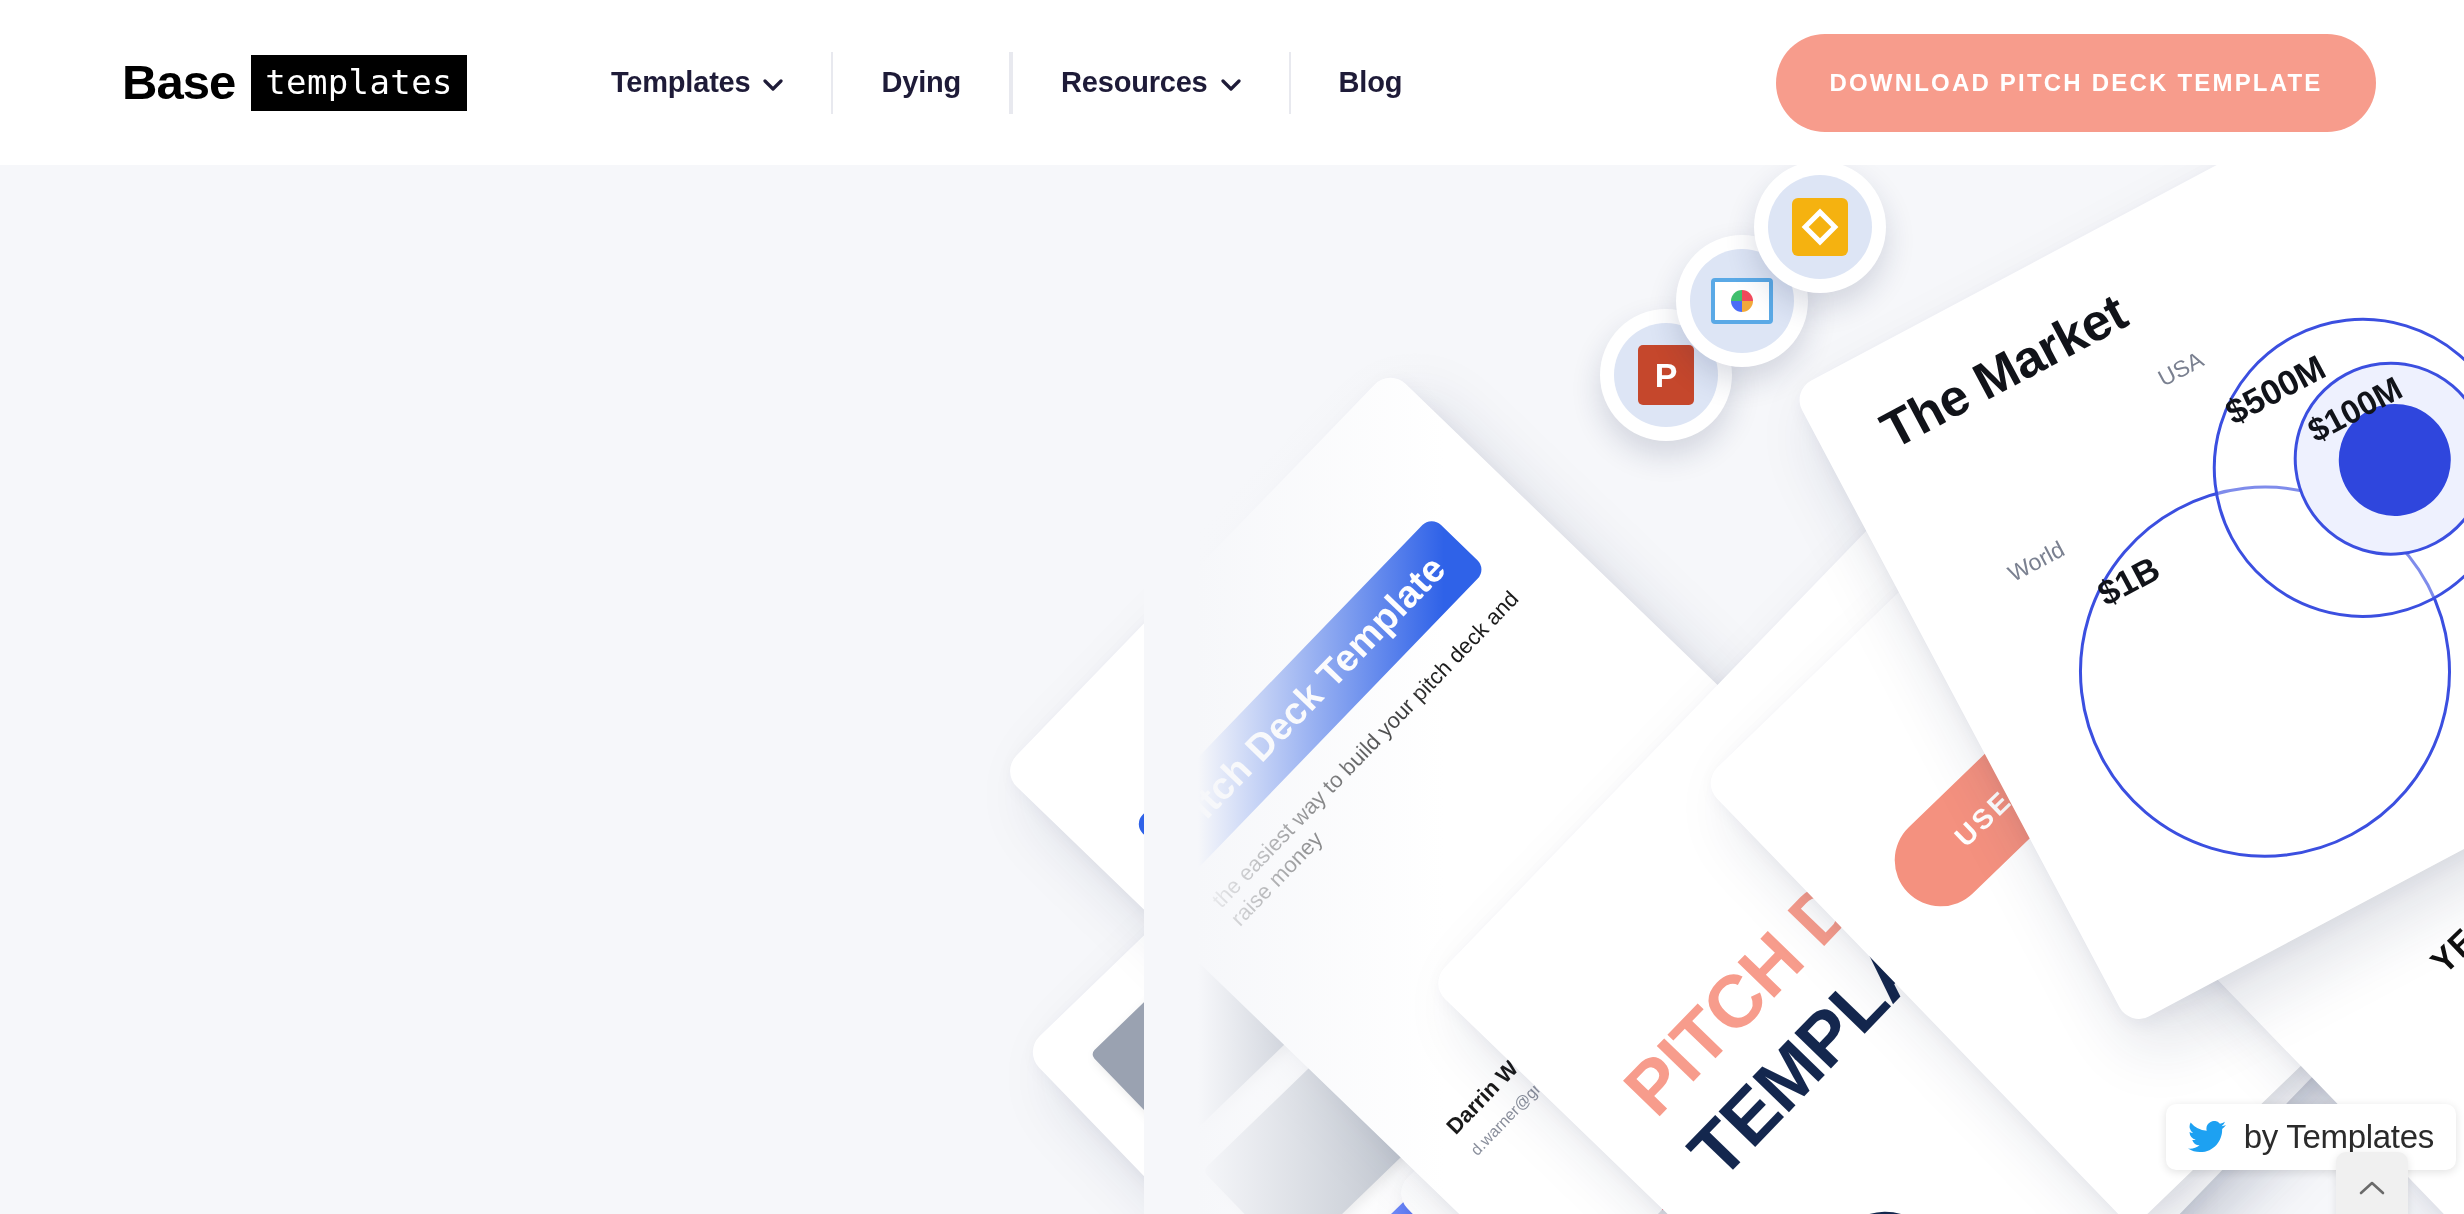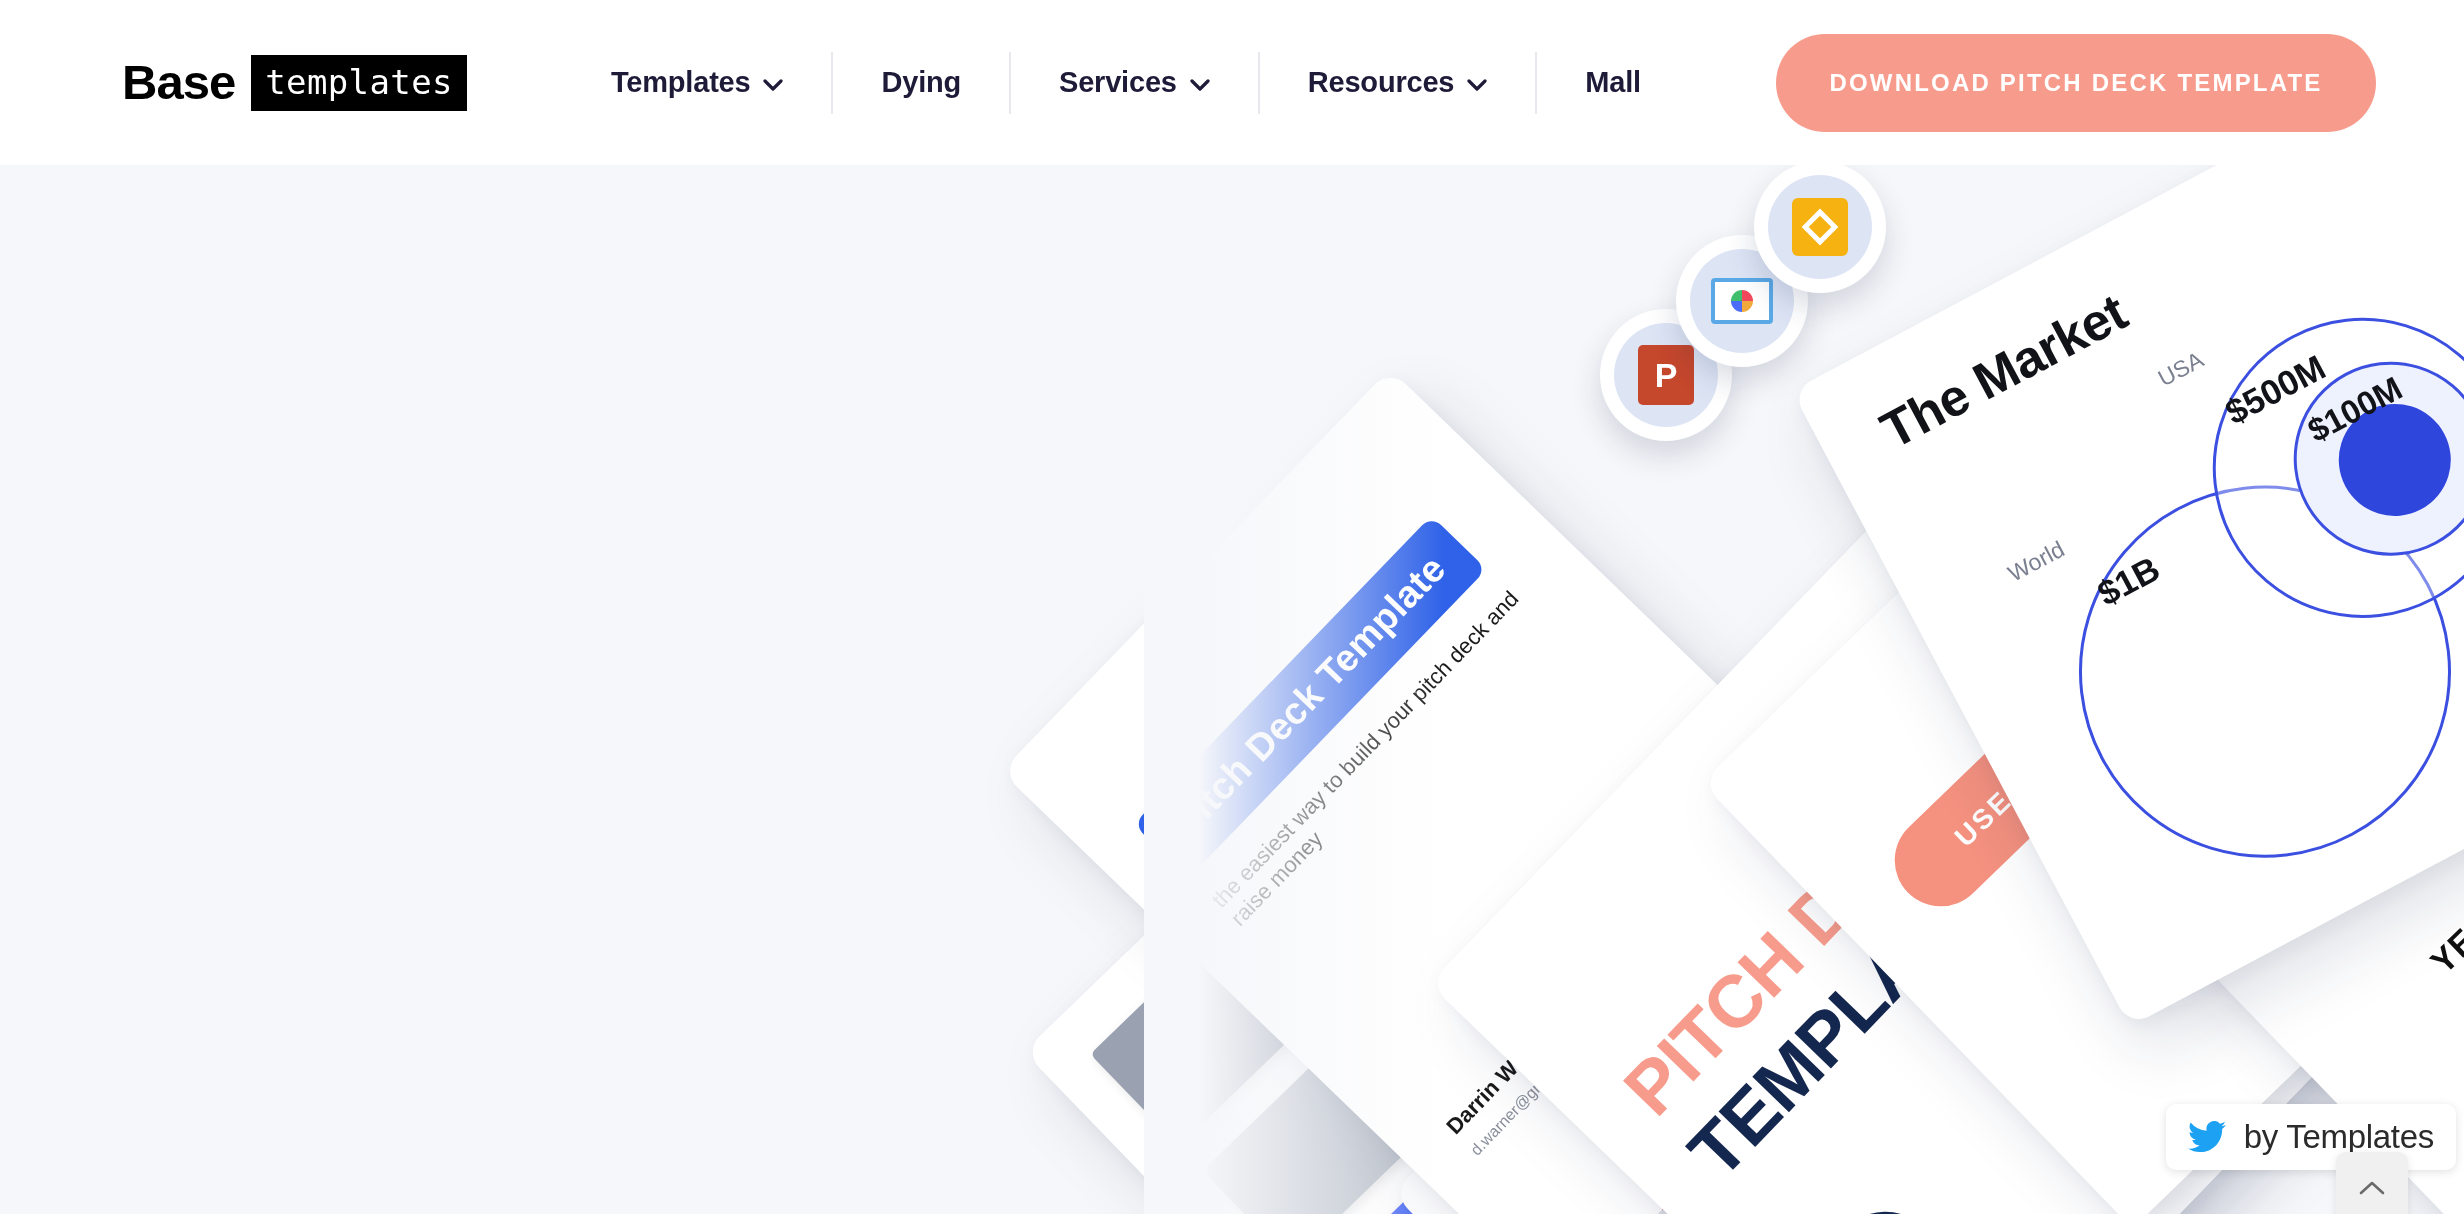--- a/index.html
+++ b/index.html
@@ -322,44 +322,36 @@
         </div>
 
         <div class="nav-div"></div>
 
         <div class="nav-item">
           <span>Dying</span>
         </div>
 
         <div class="nav-div"></div>
 
-        <div class="nav-item">
-          <span>Services</span>
-          <span class="chev">
-            <svg width="20" height="12" viewBox="0 0 20 12">
-                <path d="M2 2 L10 10 L18 2" stroke="#1e1b38" stroke-width="3.2" fill="none" stroke-linecap="round" stroke-linejoin="round"></path>
-              </svg>
-          </span>
-        </div>
 
         <div class="nav-div"></div>
 
         <div class="nav-item">
           <span>Resources</span>
           <span class="chev">
             <svg width="20" height="12" viewBox="0 0 20 12">
                 <path d="M2 2 L10 10 L18 2" stroke="#1e1b38" stroke-width="3.2" fill="none" stroke-linecap="round" stroke-linejoin="round"></path>
               </svg>
           </span>
         </div>
 
         <div class="nav-div"></div>
 
         <div class="nav-item">
-          <span>Mall</span>
+          <span>Blog</span>
         </div>
       </nav>
 
       <div class="cta-wrap">
         <button class="cta-btn">DOWNLOAD PITCH DECK TEMPLATE</button>
       </div>
     </div>
   </header>
 
   <section class="hero">

